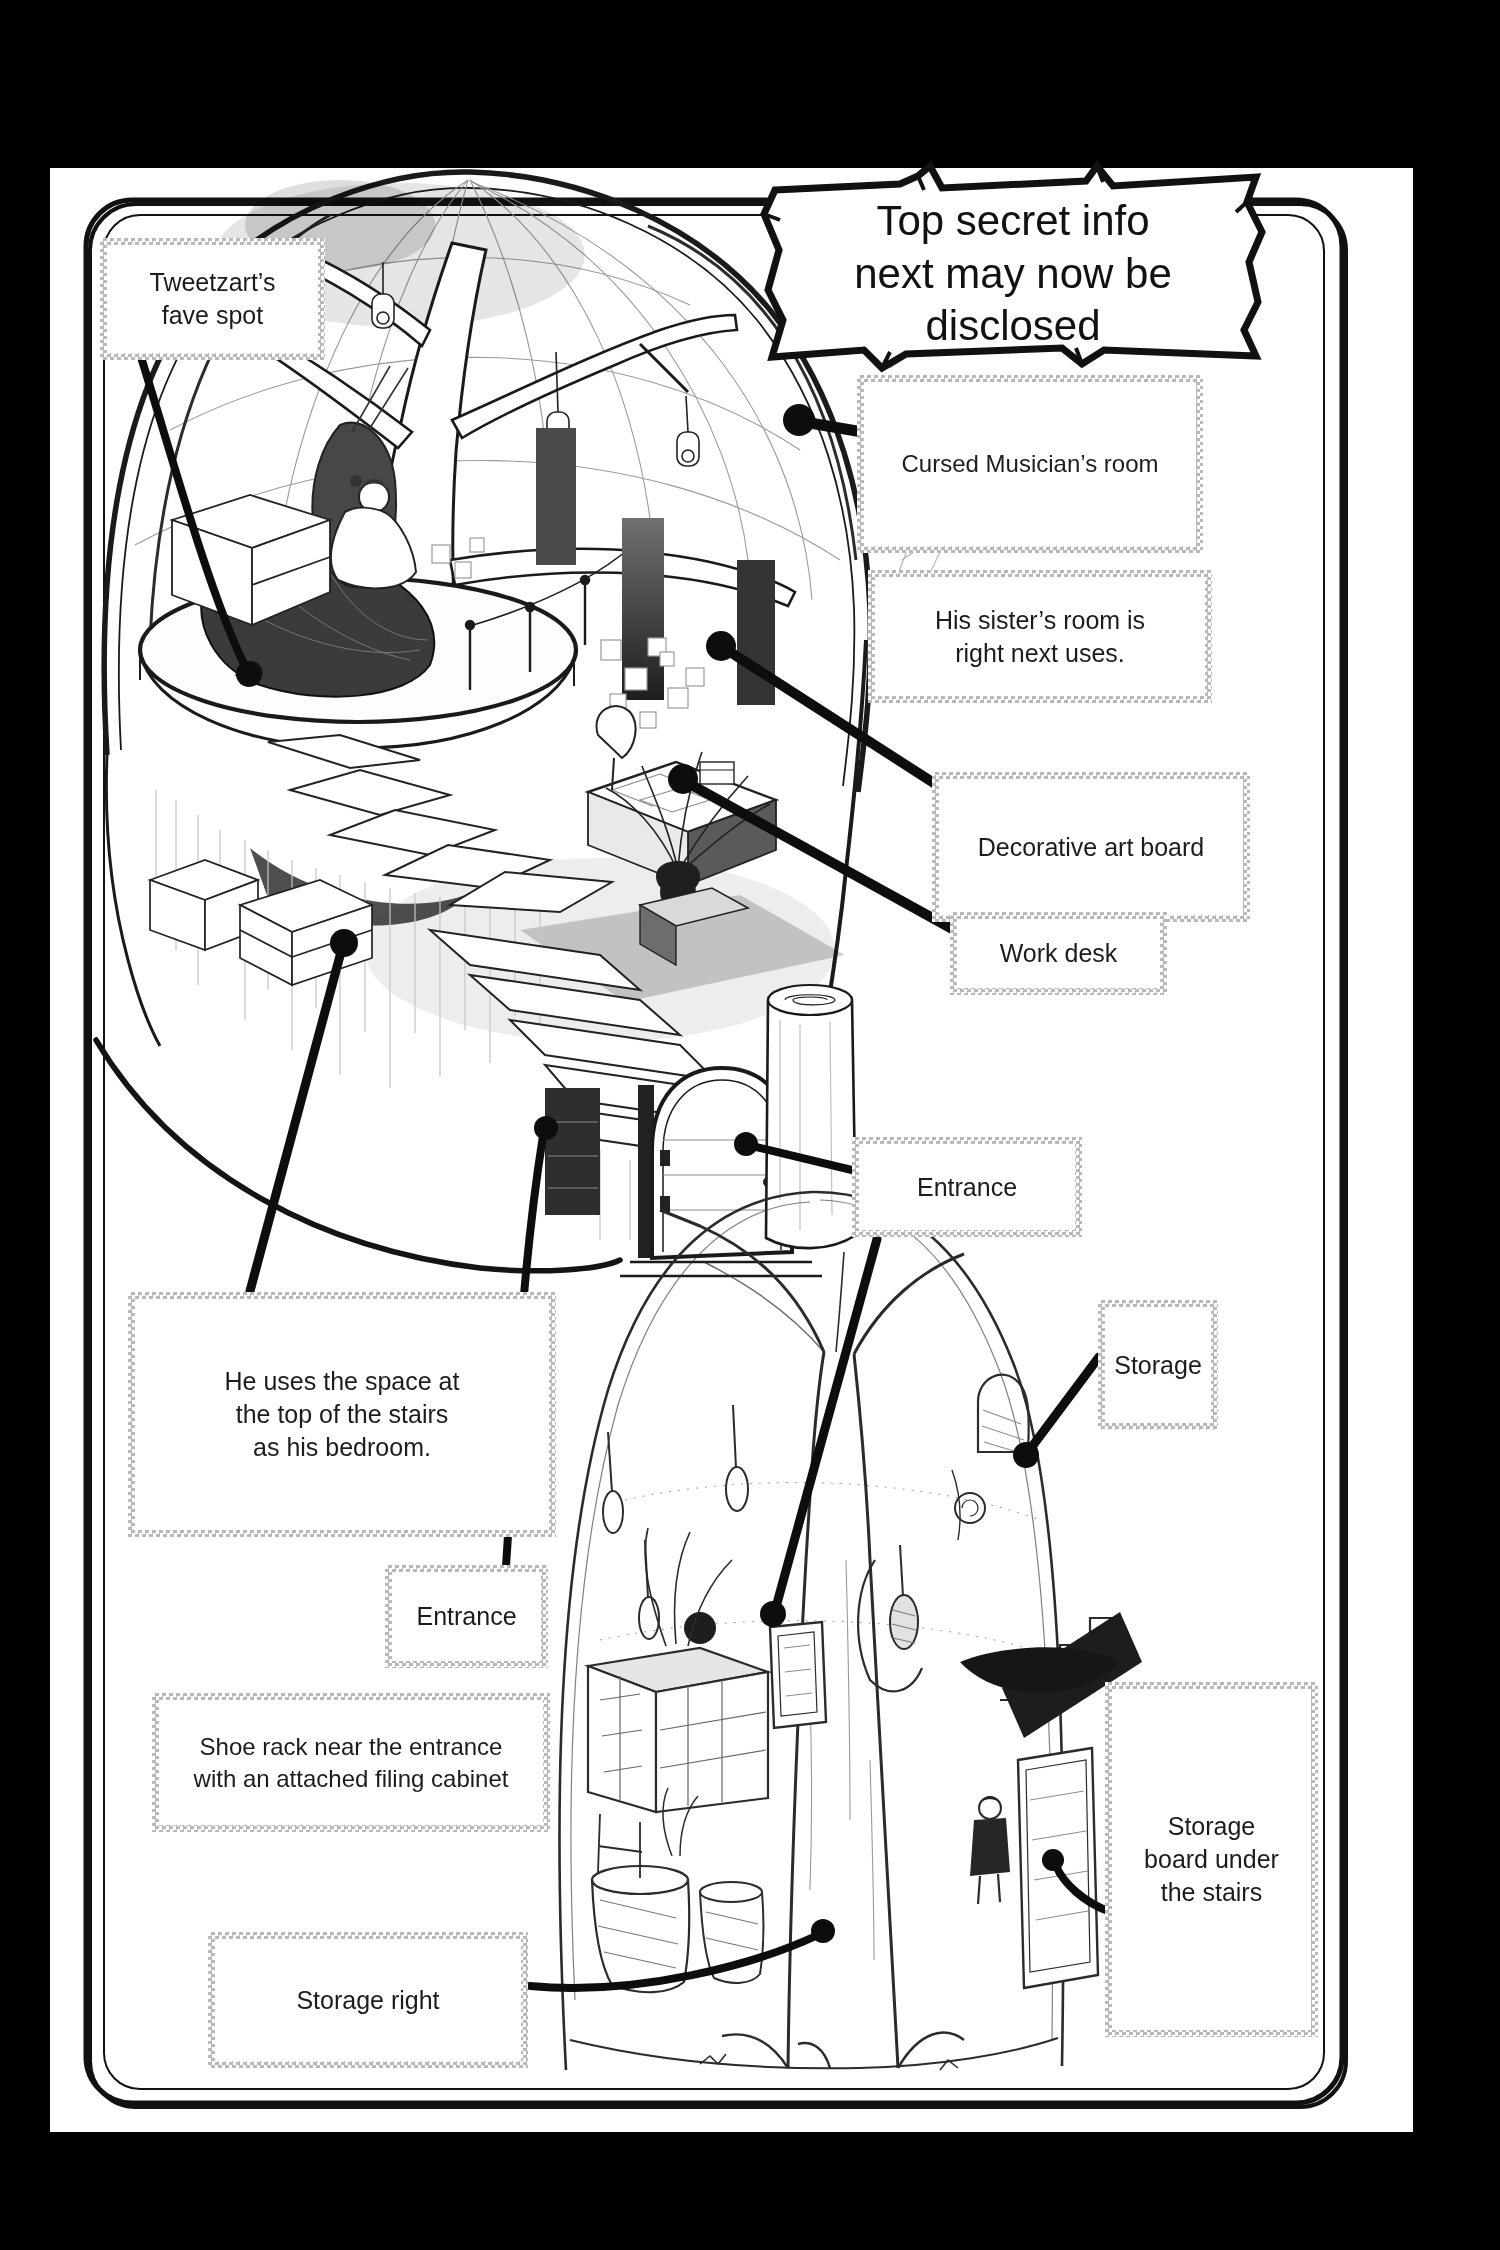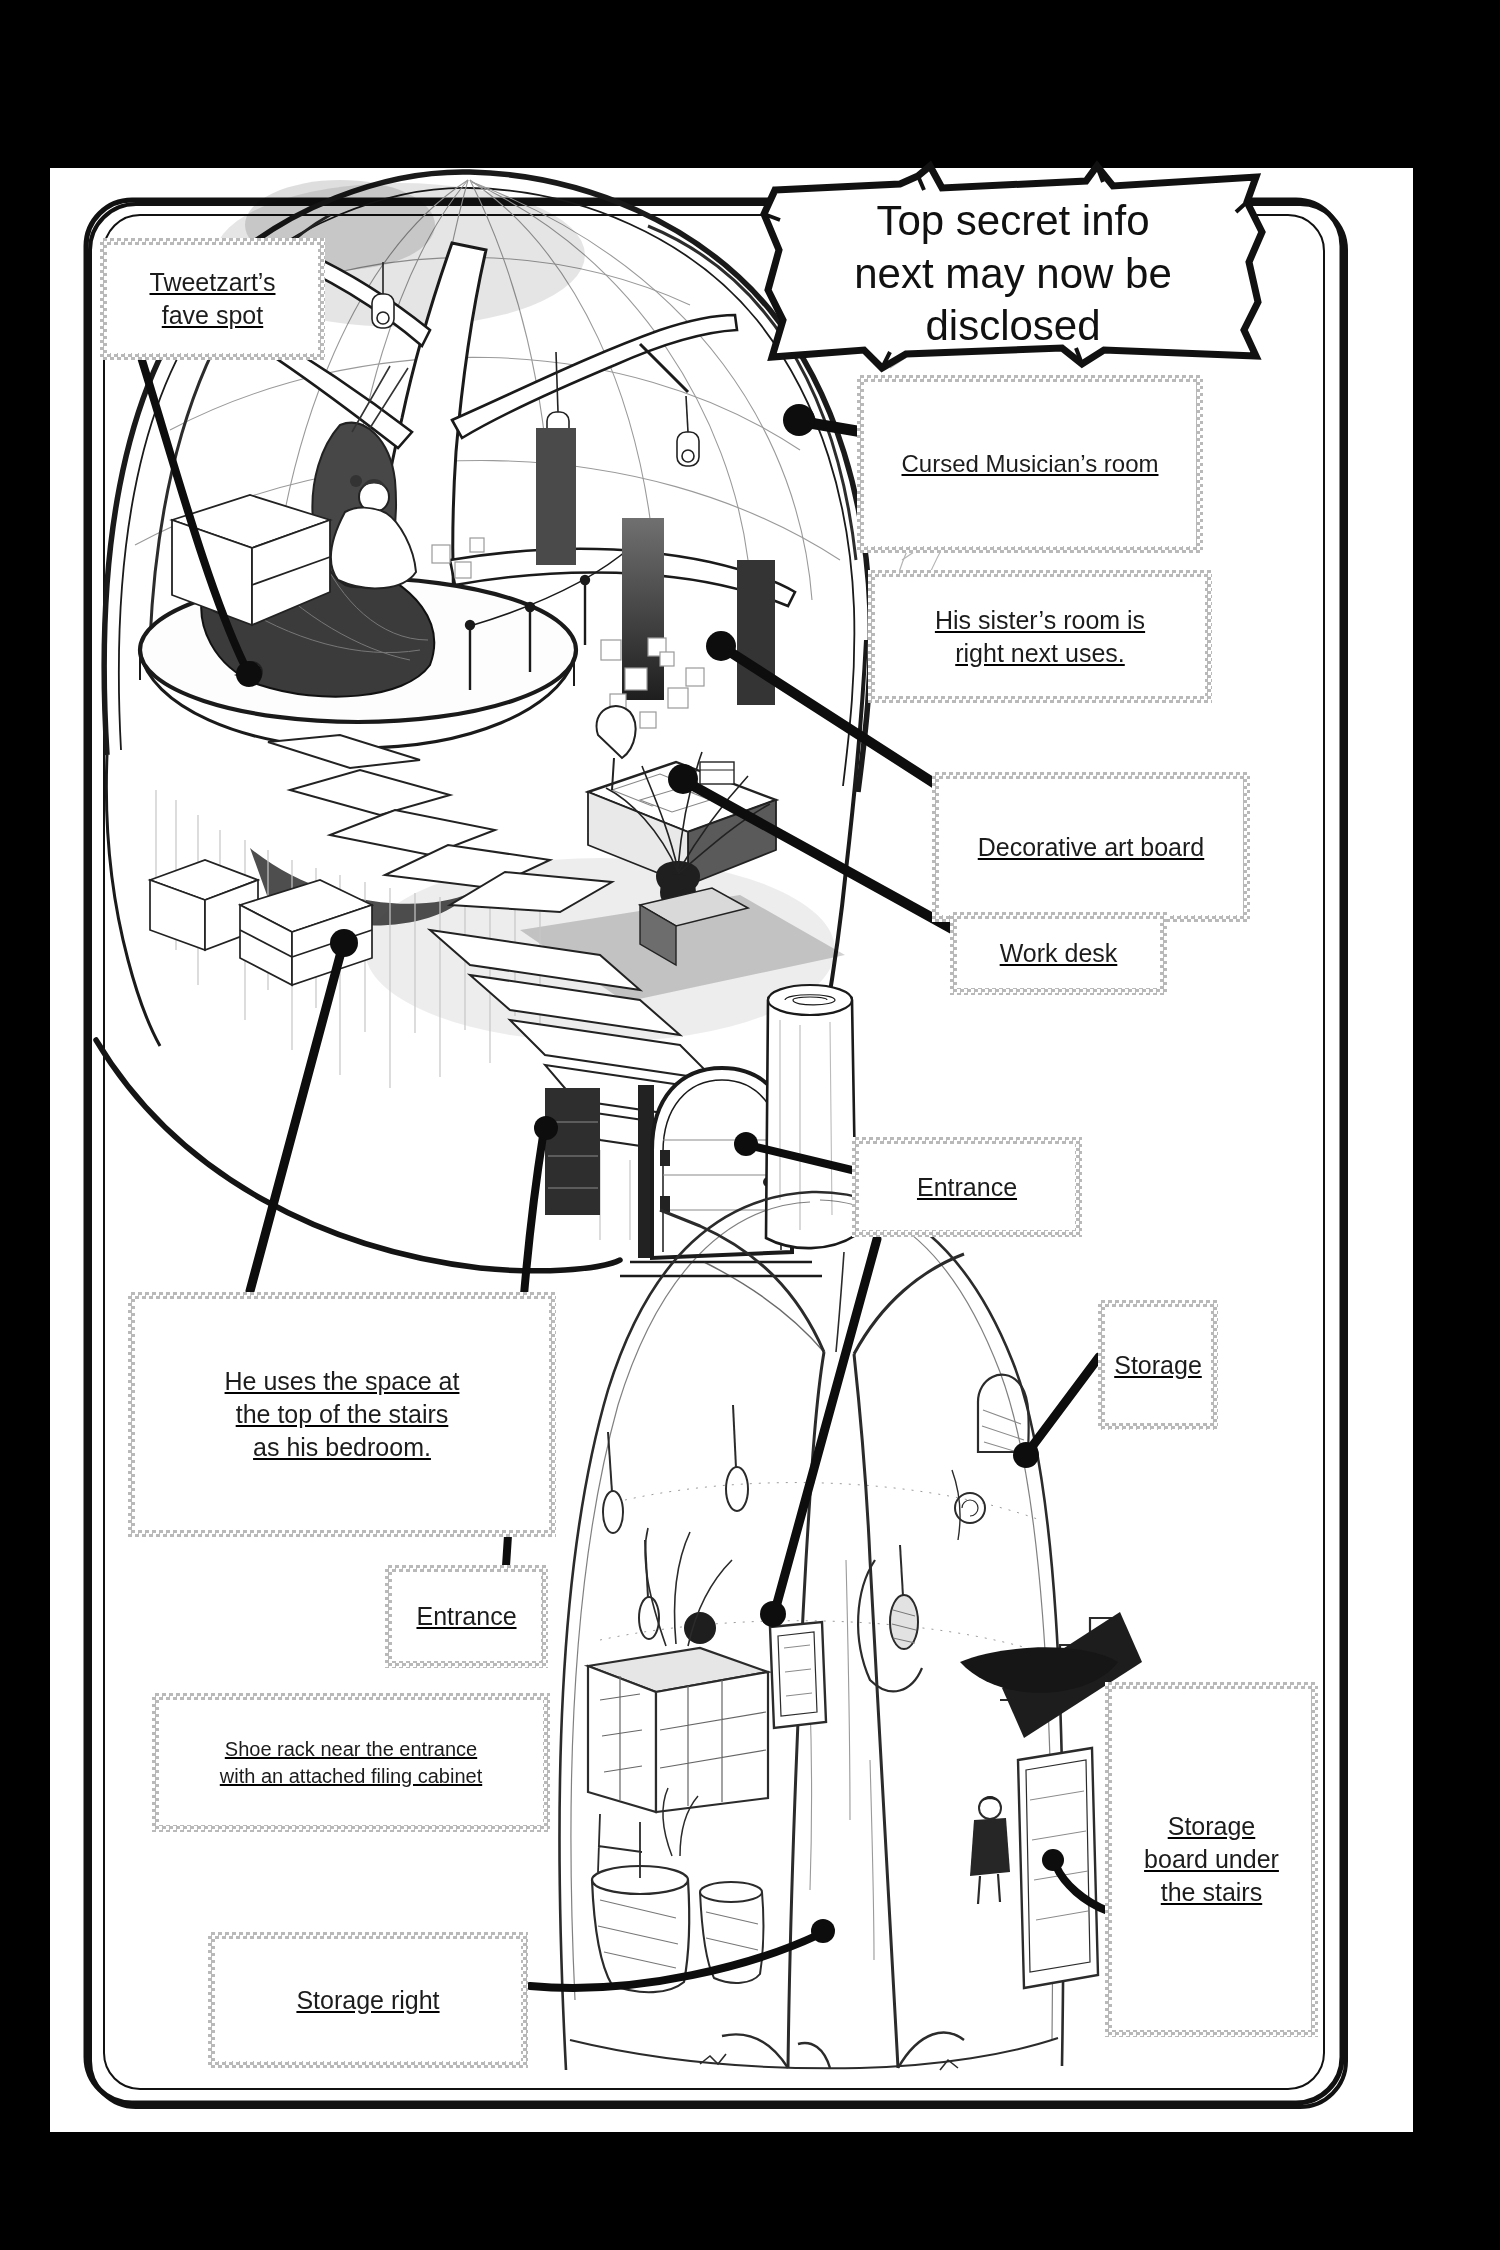--- a/index.html
+++ b/index.html
@@ -1,35 +1,35 @@
 <!DOCTYPE html>
 <html><head>
 <meta charset="utf-8">
 <style>
   html,body{margin:0;padding:0;background:#000;}
   body{width:1500px;height:2250px;position:relative;overflow:hidden;
        font-family:"Liberation Sans", sans-serif;}
   #paper{position:absolute;left:50px;top:168px;width:1363px;height:1964px;background:#fff;}
   #art{position:absolute;left:0;top:0;width:1500px;height:2250px;}
   .co{position:absolute;background:repeating-conic-gradient(#b9b9b9 0% 25%, #ffffff 0% 50%);
-      background-size:7px 7px;padding:7px;box-sizing:border-box;text-decoration:underline;}
+      background-size:7px 7px;padding:7px;box-sizing:border-box;}
   .co-in{width:100%;height:100%;background:#fff;display:flex;align-items:center;justify-content:center;
          text-align:center;white-space:pre-line;color:#1c1c1c;font-size:25px;line-height:1.32;}
   .co-tweetzart{left:100px;top:238px;width:225px;height:122px;}
   .co-cursed{left:857px;top:375px;width:346px;height:178px;}
   .co-cursed .co-in{font-size:24px;}
   .co-sister{left:868px;top:570px;width:344px;height:133px;}
   .co-artboard{left:932px;top:772px;width:318px;height:150px;}
   .co-workdesk{left:950px;top:912px;width:217px;height:83px;}
   .co-entrance{left:852px;top:1137px;width:230px;height:100px;}
   .co-window{left:1098px;top:1300px;width:120px;height:130px;}
   .co-bedroom{left:128px;top:1292px;width:428px;height:245px;}
   .co-bookshelf{left:385px;top:1565px;width:163px;height:103px;}
   .co-shoerack{left:152px;top:1693px;width:398px;height:139px;}
-  .co-shoerack .co-in{font-size:20px;}
+  .co-shoerack .co-in{font-size:24px;}
   .co-storagespace{left:1105px;top:1682px;width:213px;height:355px;}
   .co-storagedoor{left:208px;top:1932px;width:320px;height:136px;}
   #banner-text{position:absolute;left:790px;top:192px;width:446px;height:164px;display:flex;
        align-items:center;justify-content:center;text-align:center;white-space:pre-line;
        color:#111;font-size:42px;line-height:1.25;}
 </style>
 </head>
 <body>
 
 <div id="paper"></div>

